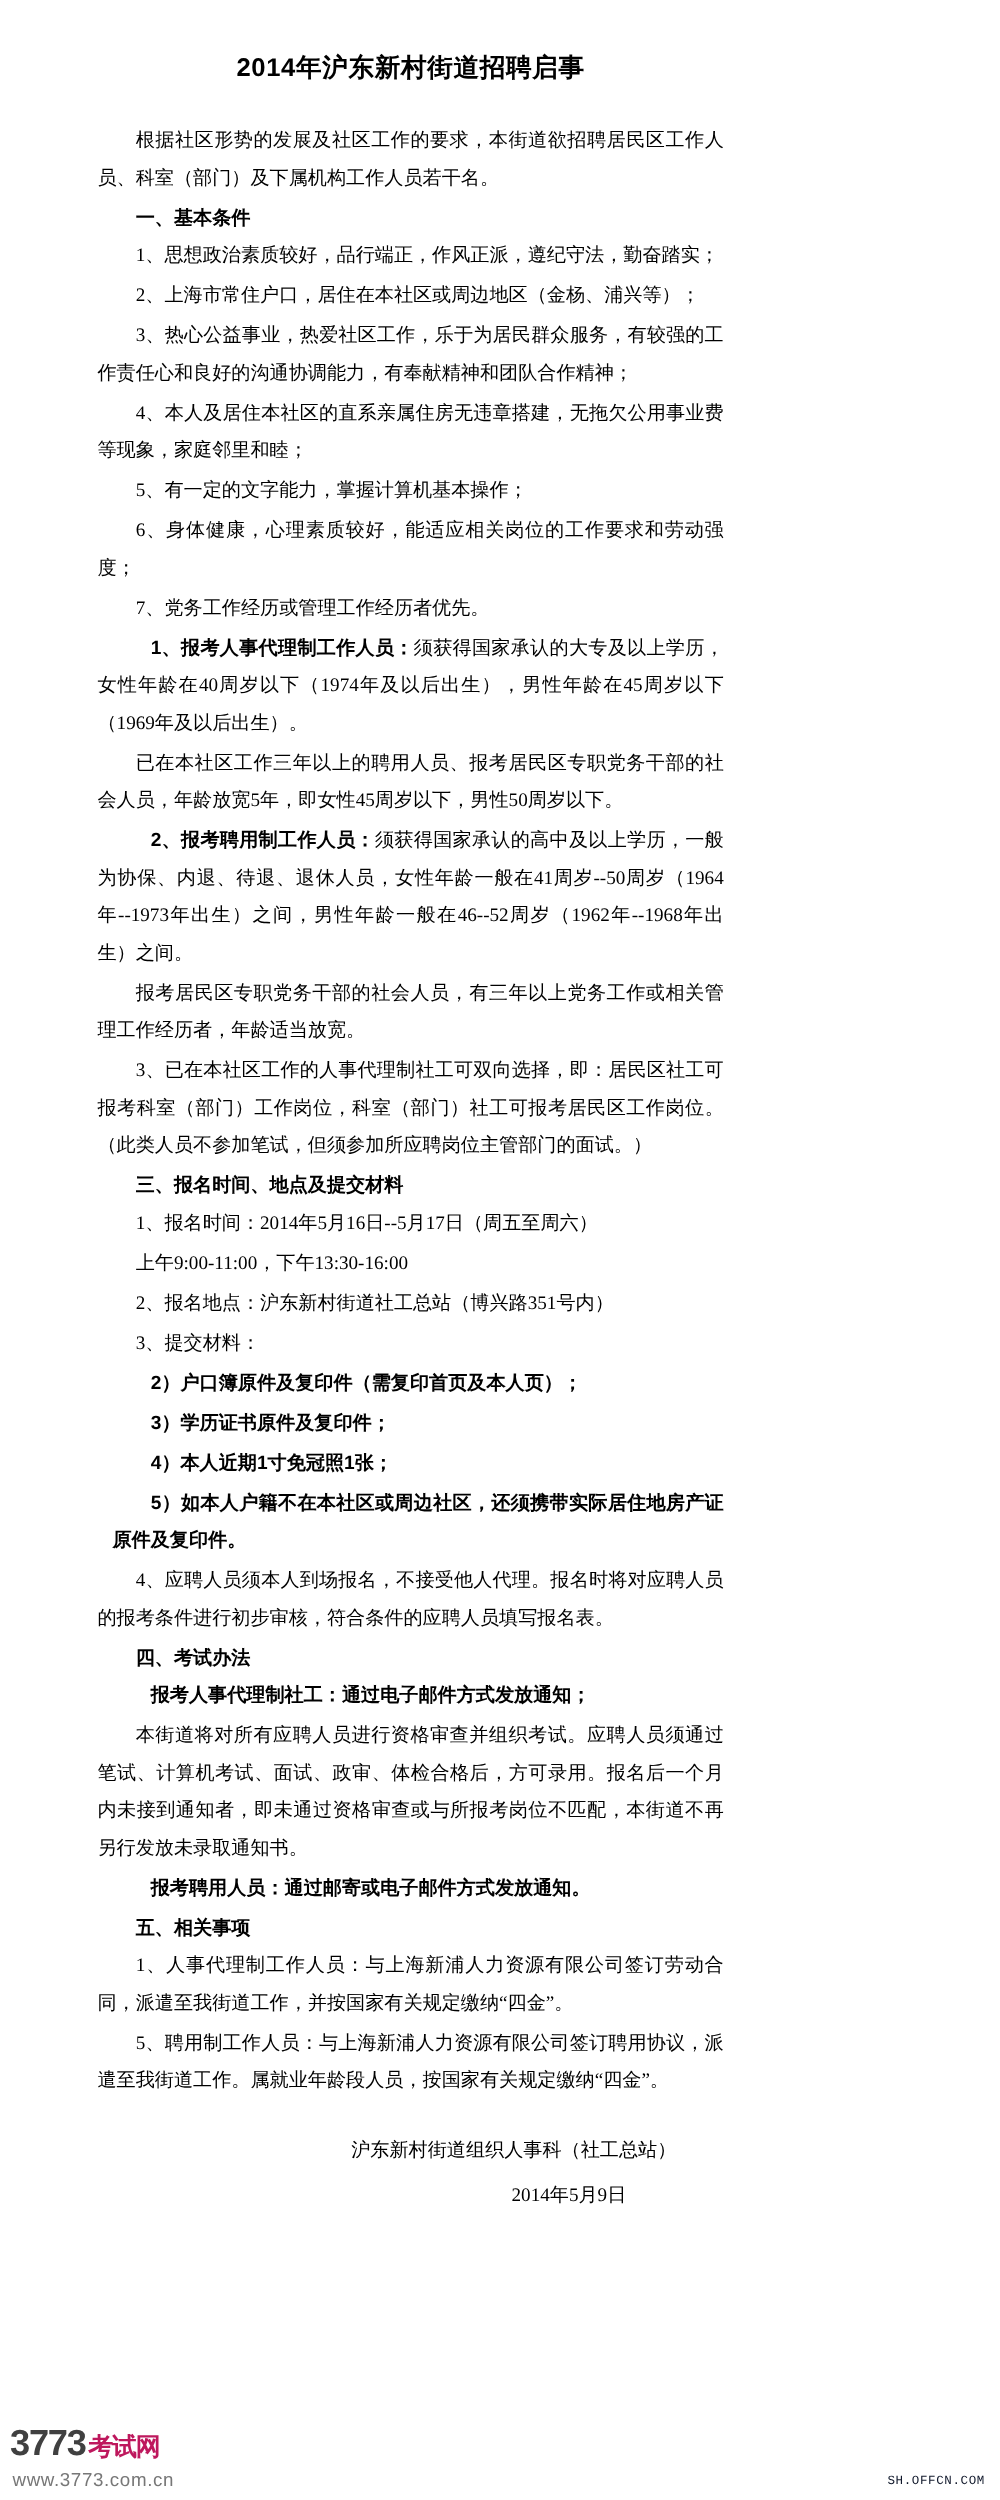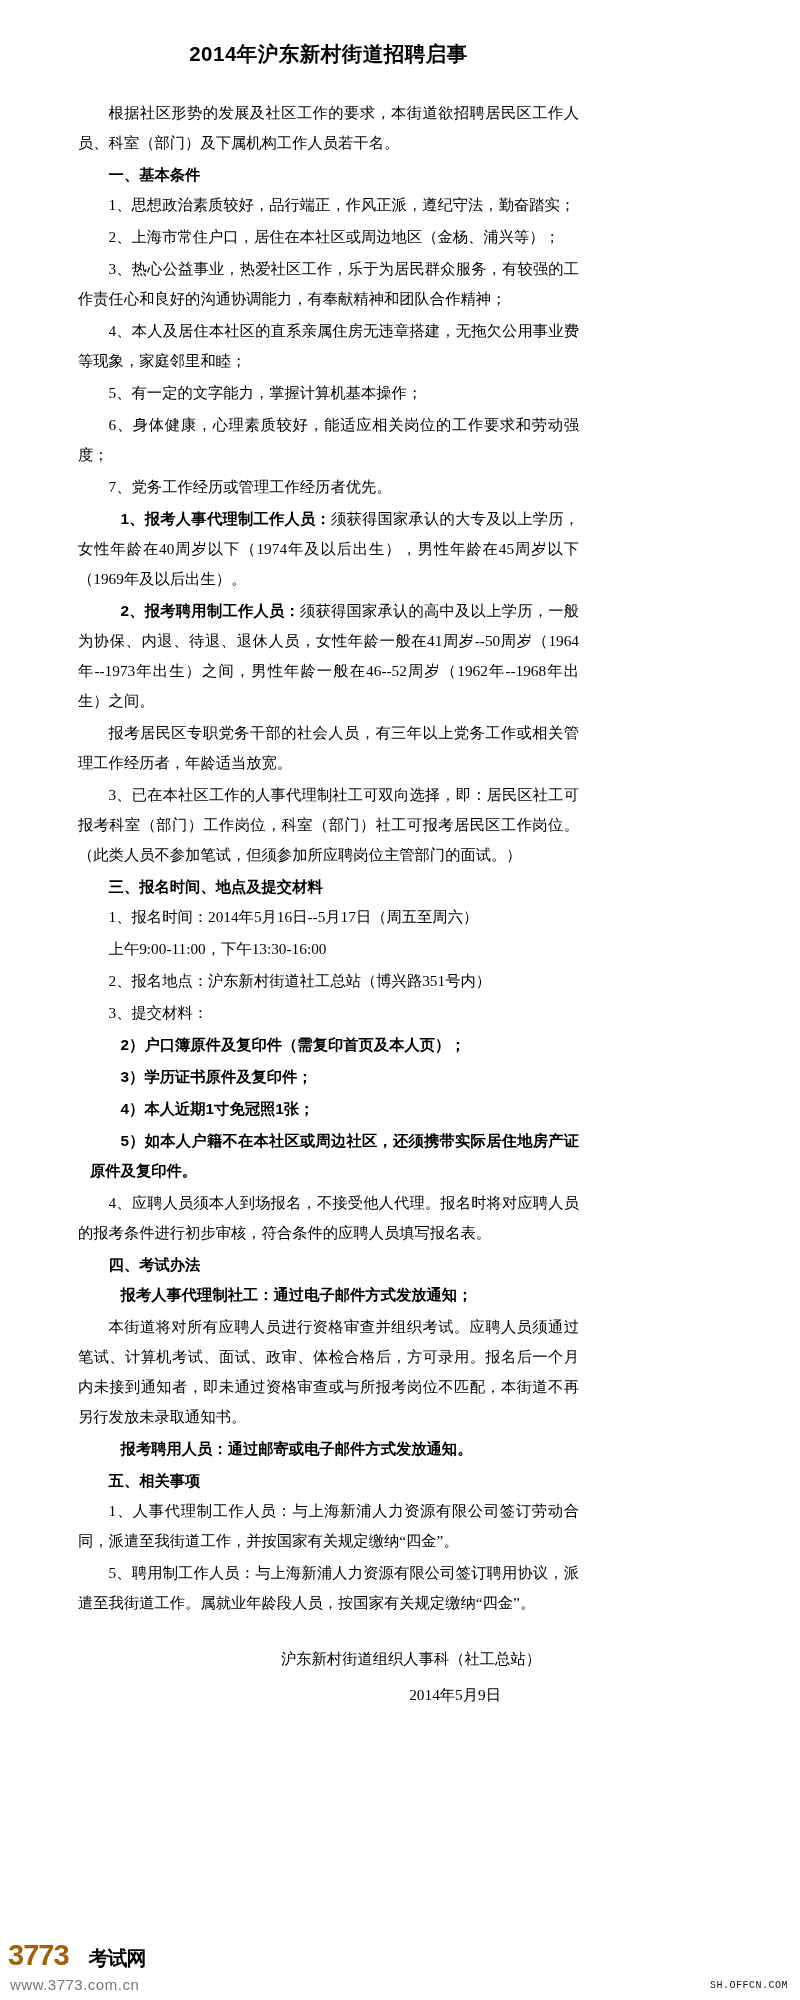--- a/index.html
+++ b/index.html
@@ -77,26 +77,26 @@
     left: 8px;
     bottom: 30px;
     font-family: "Liberation Sans", "DejaVu Sans", sans-serif;
     font-size: 29px;
     font-weight: bold;
     color: #e8423a;
     letter-spacing: -1px;
     line-height: 1;
   }
   .wm-main .wm-num {
-    color: #a16207;
+    color: #404040;
   }
   .wm-main .wm-cn {
-    color: #000000;
+    color: #be185d;
     font-size: 20px;
-    margin-left: 20px;
+    margin-left: 2px;
   }
   .wm-sub {
     position: absolute;
     left: 10px;
     bottom: 8px;
     font-family: "Liberation Sans", "DejaVu Sans", sans-serif;
     font-size: 15px;
     color: #777777;
     letter-spacing: 0.5px;
     line-height: 1;
@@ -126,20 +126,21 @@
   <p class="para indent2">1、思想政治素质较好，品行端正，作风正派，遵纪守法，勤奋踏实；</p>
   <p class="para indent2">2、上海市常住户口，居住在本社区或周边地区（金杨、浦兴等）；</p>
   <p class="para indent2">3、热心公益事业，热爱社区工作，乐于为居民群众服务，有较强的工作责任心和良好的沟通协调能力，有奉献精神和团队合作精神；</p>
   <p class="para indent2">4、本人及居住本社区的直系亲属住房无违章搭建，无拖欠公用事业费等现象，家庭邻里和睦；</p>
   <p class="para indent2">5、有一定的文字能力，掌握计算机基本操作；</p>
   <p class="para indent2">6、身体健康，心理素质较好，能适应相关岗位的工作要求和劳动强度；</p>
   <p class="para indent2">7、党务工作经历或管理工作经历者优先。</p>
 
 
   <p class="para indent2"><span class="bold">1、报考人事代理制工作人员：</span><span>须获得国家承认的大专及以上学历，女性年龄在40周岁以下（1974年及以后出生），男性年龄在45周岁以下（1969年及以后出生）。</span></p>
+  <p class="para indent2">已在本社区工作三年以上的聘用人员、报考居民区专职党务干部的社会人员，年龄放宽5年，即女性45周岁以下，男性50周岁以下。</p>
   <p class="para indent2"><span class="bold">2、报考聘用制工作人员：</span><span>须获得国家承认的高中及以上学历，一般为协保、内退、待退、退休人员，女性年龄一般在41周岁--50周岁（1964年--1973年出生）之间，男性年龄一般在46--52周岁（1962年--1968年出生）之间。</span></p>
   <p class="para indent2">报考居民区专职党务干部的社会人员，有三年以上党务工作或相关管理工作经历者，年龄适当放宽。</p>
   <p class="para indent2">3、已在本社区工作的人事代理制社工可双向选择，即：居民区社工可报考科室（部门）工作岗位，科室（部门）社工可报考居民区工作岗位。（此类人员不参加笔试，但须参加所应聘岗位主管部门的面试。）</p>
 
   <p class="heading">三、报名时间、地点及提交材料</p>
 
   <p class="para indent2">1、报名时间：2014年5月16日--5月17日（周五至周六）</p>
   <p class="para indent2">上午9:00-11:00，下午13:30-16:00</p>
   <p class="para indent2">2、报名地点：沪东新村街道社工总站（博兴路351号内）</p>
   <p class="para indent2">3、提交材料：</p>

